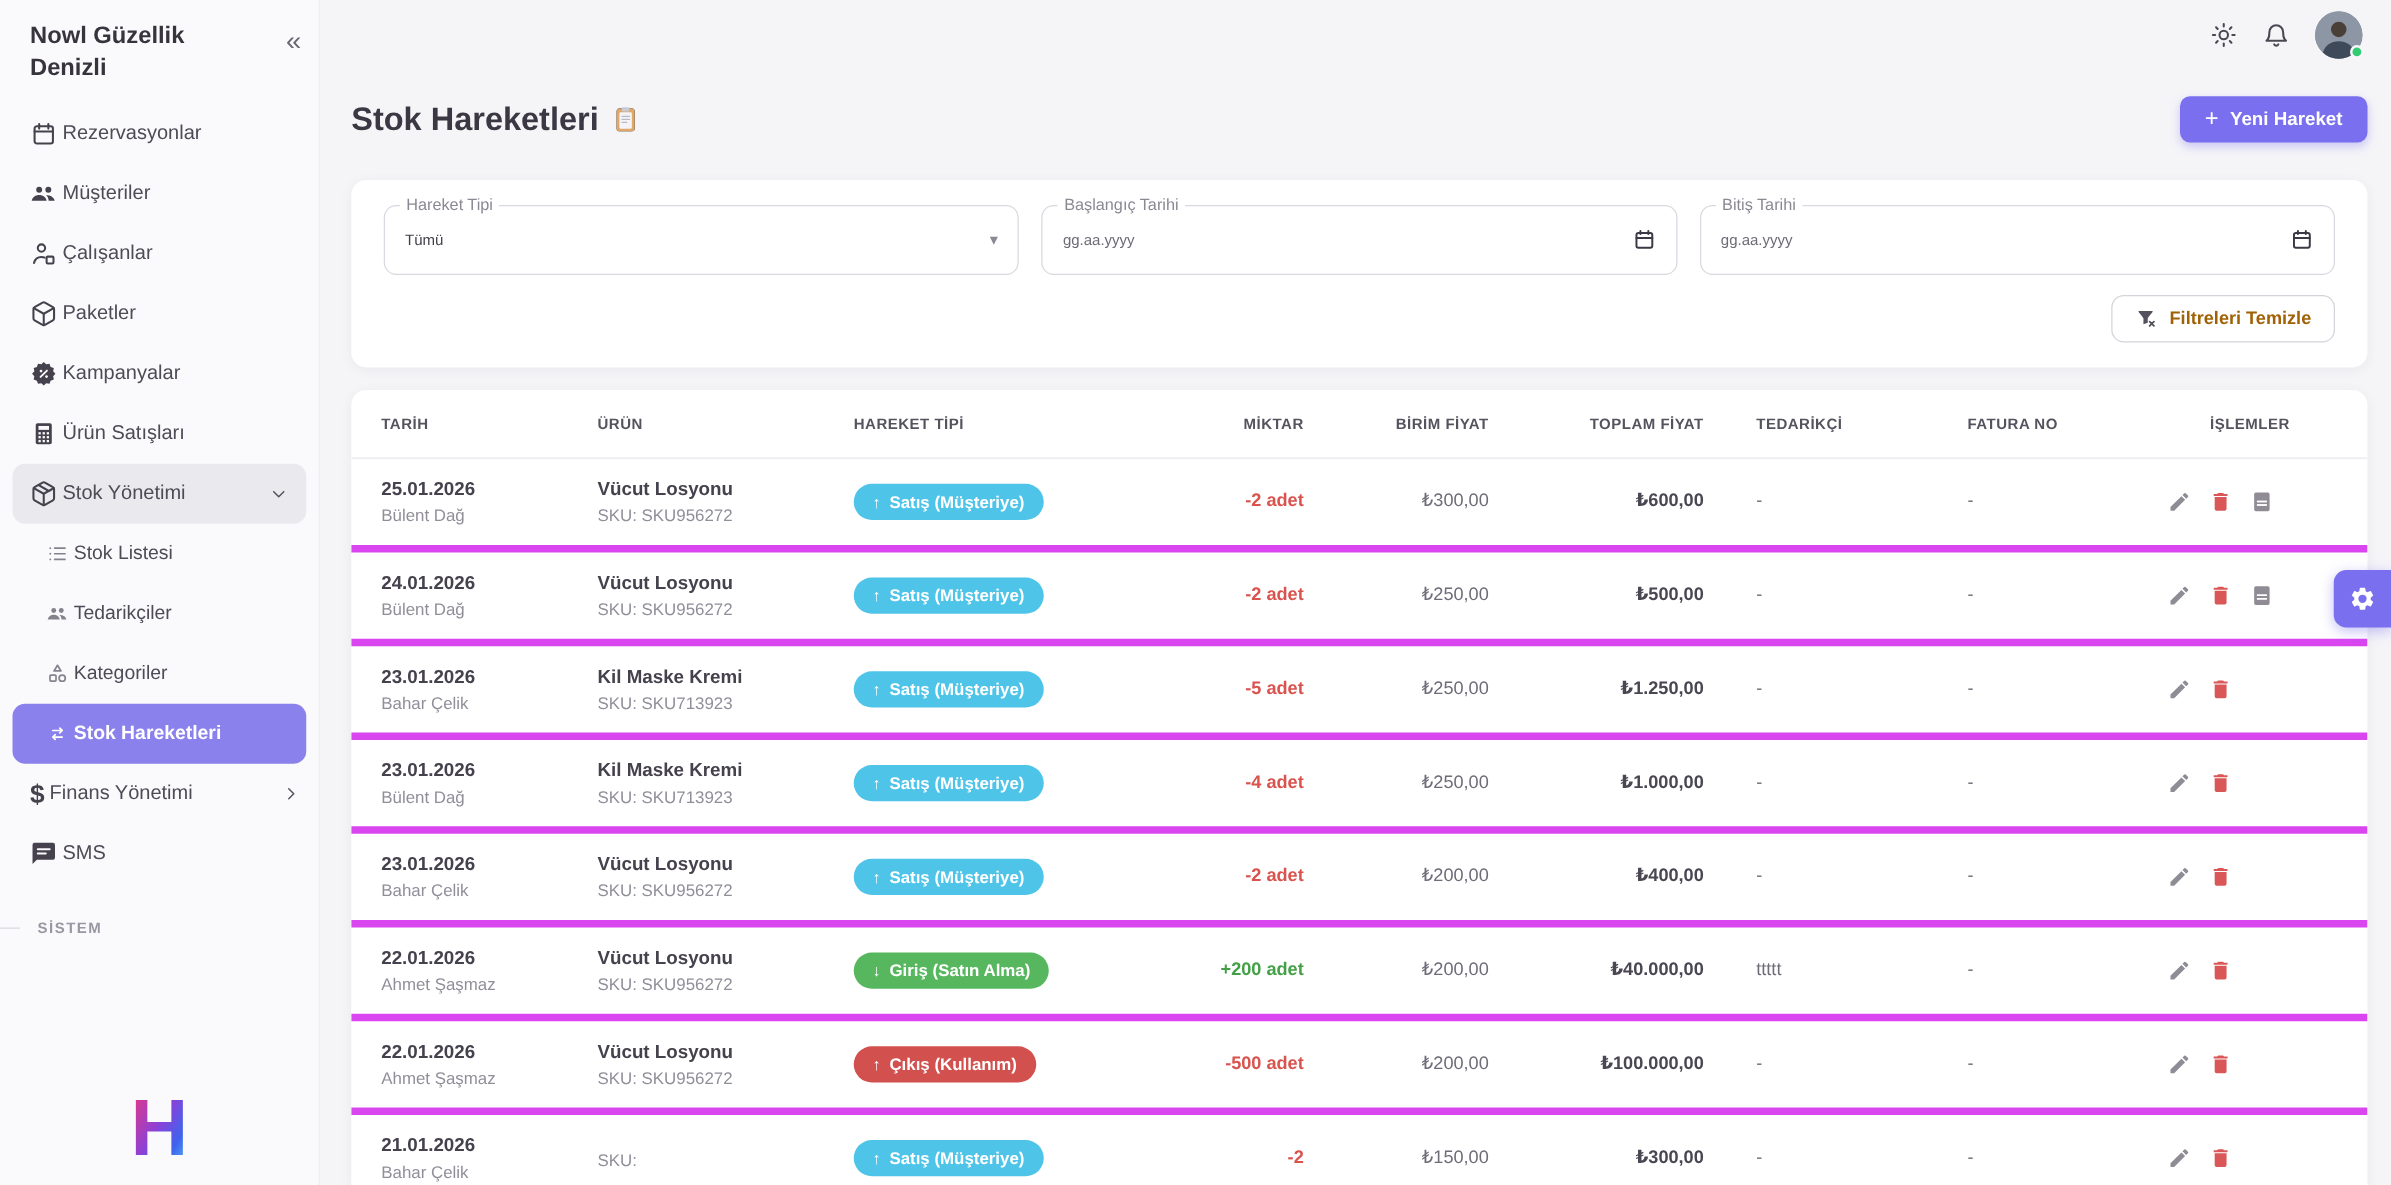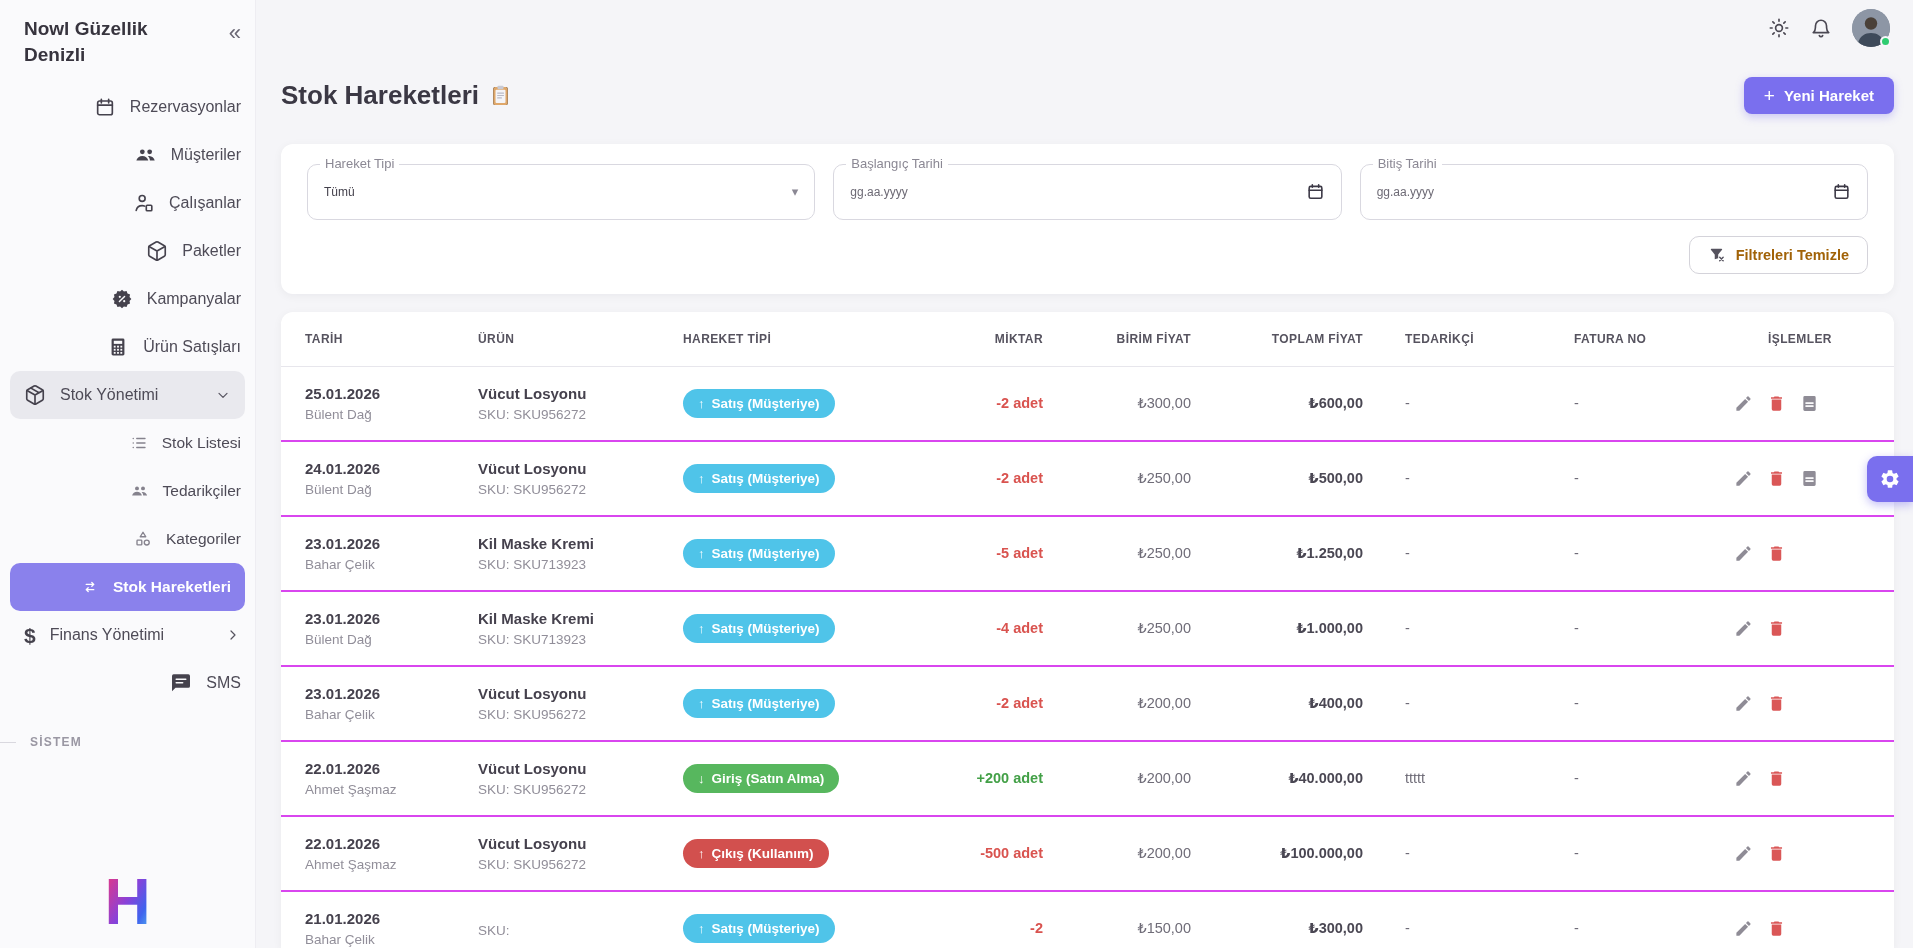--- a/index.html
+++ b/index.html
@@ -12,21 +12,21 @@
   .app{width:1913px;height:948px;display:flex;overflow:hidden;}
   svg{display:block;}
 
   
   .sidebar{width:256px;min-width:256px;height:100%;background:#fafafc;border-right:1px solid #eeedf2;display:flex;flex-direction:column;}
   .sb-head{display:flex;align-items:flex-start;padding:16px 14px 6px 24px;gap:28px;}
   .sb-title{font-size:19px;font-weight:bold;color:#37343e;line-height:1.35;width:160px;}
   .collapse-btn{margin-left:auto;margin-top:6px;background:none;border:none;font-size:22px;color:#6b6875;cursor:pointer;line-height:1;}
   .sb-nav{display:flex;flex-direction:column;}
   .sb-nav.first{margin-top:10px;}
-  .nav-item{display:flex;align-items:center;height:48px;padding:0 14px 0 24px;gap:14px;cursor:pointer;color:#4e4b57;font-size:16px;justify-content:flex-end;}
+  .nav-item{display:flex;align-items:center;height:48px;padding:0 14px 0 24px;gap:4px;cursor:pointer;color:#4e4b57;font-size:16px;}
   .nav-item .nav-ic{color:#45424d;display:flex;align-items:center;}
   .nav-item.sub{padding-left:37px;font-size:15.5px;}
   .nav-item.sub .nav-ic{color:#85828d;}
   .nav-item.expanded{background:#e9e9ee;border-radius:10px;margin:0 10px;padding-left:14px;}
   .nav-item.active{background:var(--primary-active);border-radius:10px;margin:0 10px;padding-left:27px;color:#fff;font-weight:bold;}
   .nav-item.active .nav-ic{color:#fff;}
   .nav-ch{margin-left:auto;color:#56535f;display:flex;align-items:center;}
   .txt-ic{font-size:21px;font-weight:bold;line-height:1;}
   .sb-section{display:flex;align-items:center;margin-top:28px;gap:14px;}
   .sb-section-line{width:16px;height:1px;background:#d9d8df;}
@@ -62,21 +62,21 @@
   .filter-actions{display:flex;justify-content:flex-end;margin-top:16px;}
   .btn-outline{display:flex;align-items:center;gap:10px;background:#fff;border:1px solid #d4d3da;border-radius:10px;height:38px;
     padding:0 18px;font-size:14.5px;font-weight:bold;color:#a16207;cursor:pointer;text-align:center;}
   .btn-outline .f-ic{color:#55525e;}
 
   
   .table-card{margin-top:18px;background:#fff;border-radius:12px 12px 0 0;box-shadow:0 2px 10px rgba(25,22,40,.05);height:638px;overflow:hidden;}
   .thead,.trow{display:grid;grid-template-columns:173px 203px 255px 133px 148px 172px 173px 190px 166px;align-items:center;}
   .thead{height:55px;border-bottom:1px solid #e7e6ec;}
   .th{font-size:12px;font-weight:bold;letter-spacing:.4px;color:#56535f;text-transform:none;}
-  .trow{height:75px;border-bottom:2px solid #d946ef;}
+  .trow{height:75px;border-bottom:6px solid #d946ef;}
   .cell{min-width:0;}
   .c-pad1{padding-left:24px;}
   .c-pad2{padding-left:26px;}
   .t-right{text-align:right;padding-right:2px;}
   .c-supplier{padding-left:40px;}
   .c-invoice{padding-left:36px;}
   .c-actions-h{padding-left:40px;}
   .c-actions{display:flex;align-items:center;gap:14px;padding-left:6px;}
   .primary-txt{font-size:15px;font-weight:bold;color:var(--txt);}
   .secondary-txt{font-size:13.5px;color:var(--txt2);margin-top:5px;}

